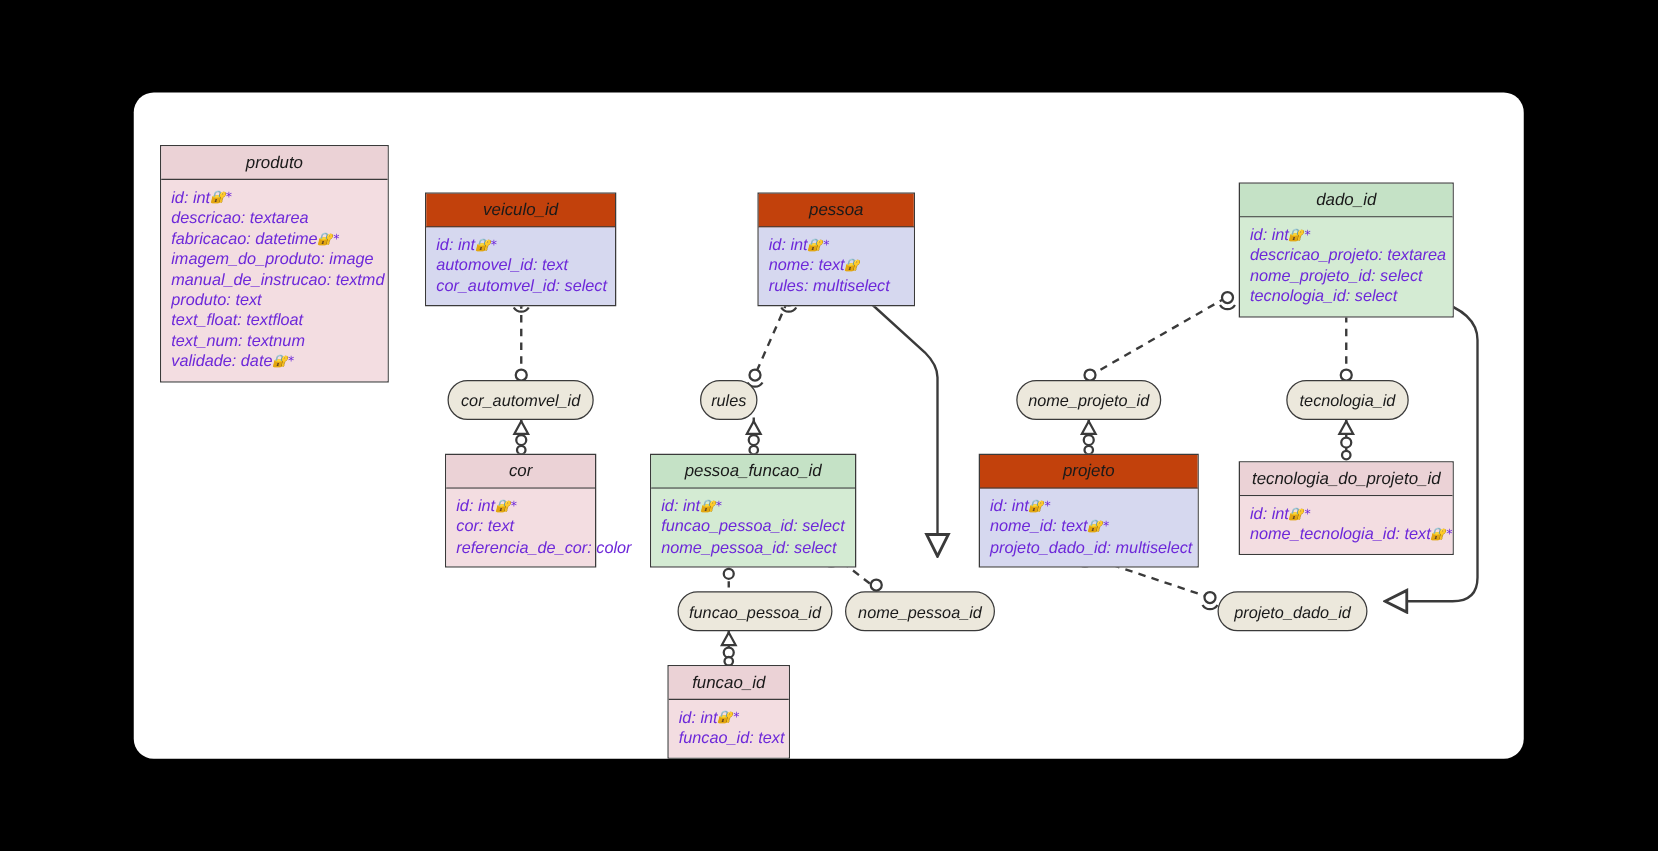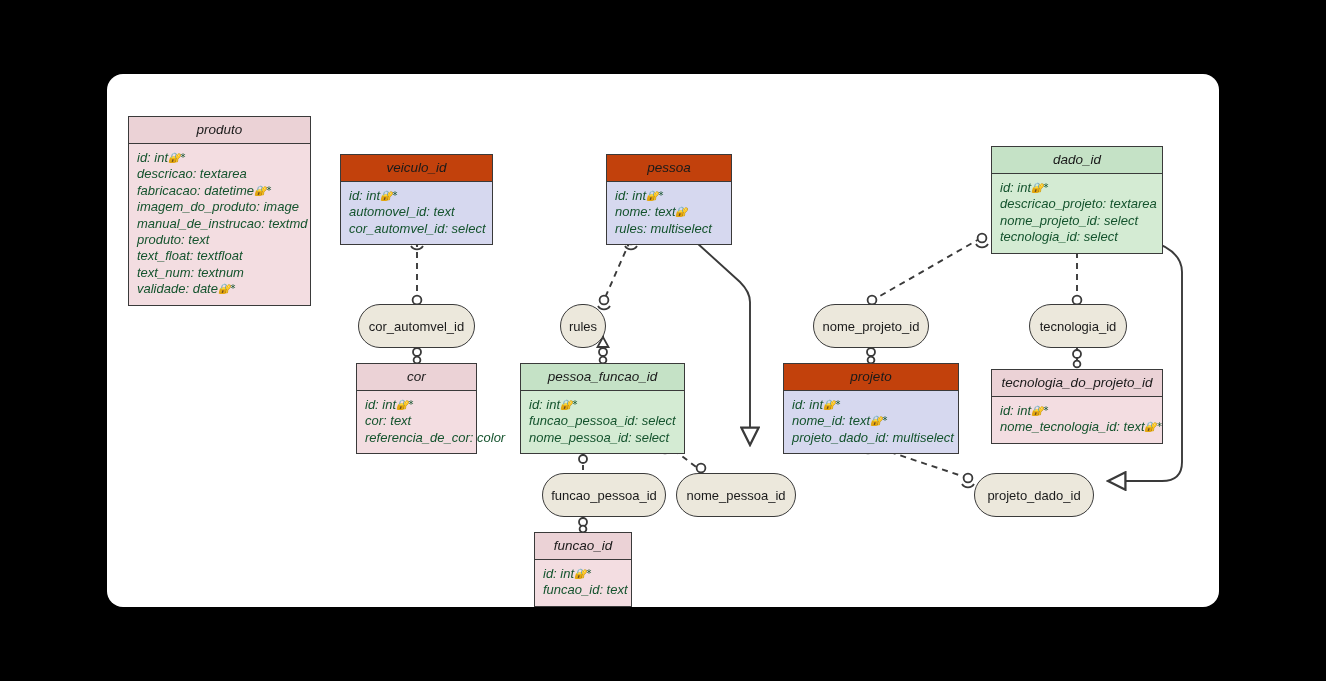--- a/index.html
+++ b/index.html
@@ -51,21 +51,21 @@
     color: #1a1a1a;
     padding: 5px 8px 6px 8px;
     border-bottom: 1.6px solid #3a3a3a;
     white-space: nowrap;
   }
   .table .tbody {
     padding: 6px 8px 7px 8px;
   }
   .table .fld {
     font-size: 13px;
-    color: #14532d;
+    color: #6d28d9;
     line-height: 16.4px;
     white-space: nowrap;
   }
   .glyph {
     display: inline-block;
     font-family: "DejaVu Sans", sans-serif;
     font-size: 10px;
     line-height: 10px;
     vertical-align: 1px;
   }
@@ -83,21 +83,22 @@
     background: #ece8dc;
     border: 1.8px solid #3a3a3a;
     border-radius: 999px;
     font-size: 13px;
     color: #1a1a1a;
     display: flex;
     align-items: center;
     justify-content: center;
     box-sizing: border-box;
     white-space: nowrap;
-    height: 44px;
+    height: 32px;
+    font-style: italic;
   }
 </style>
 </head>
 <body>
 
 <div id="canvas"></div>
 
 <div id="layer">
 
   <svg class="edges" viewBox="0 0 1326 681" xmlns="http://www.w3.org/2000/svg">

